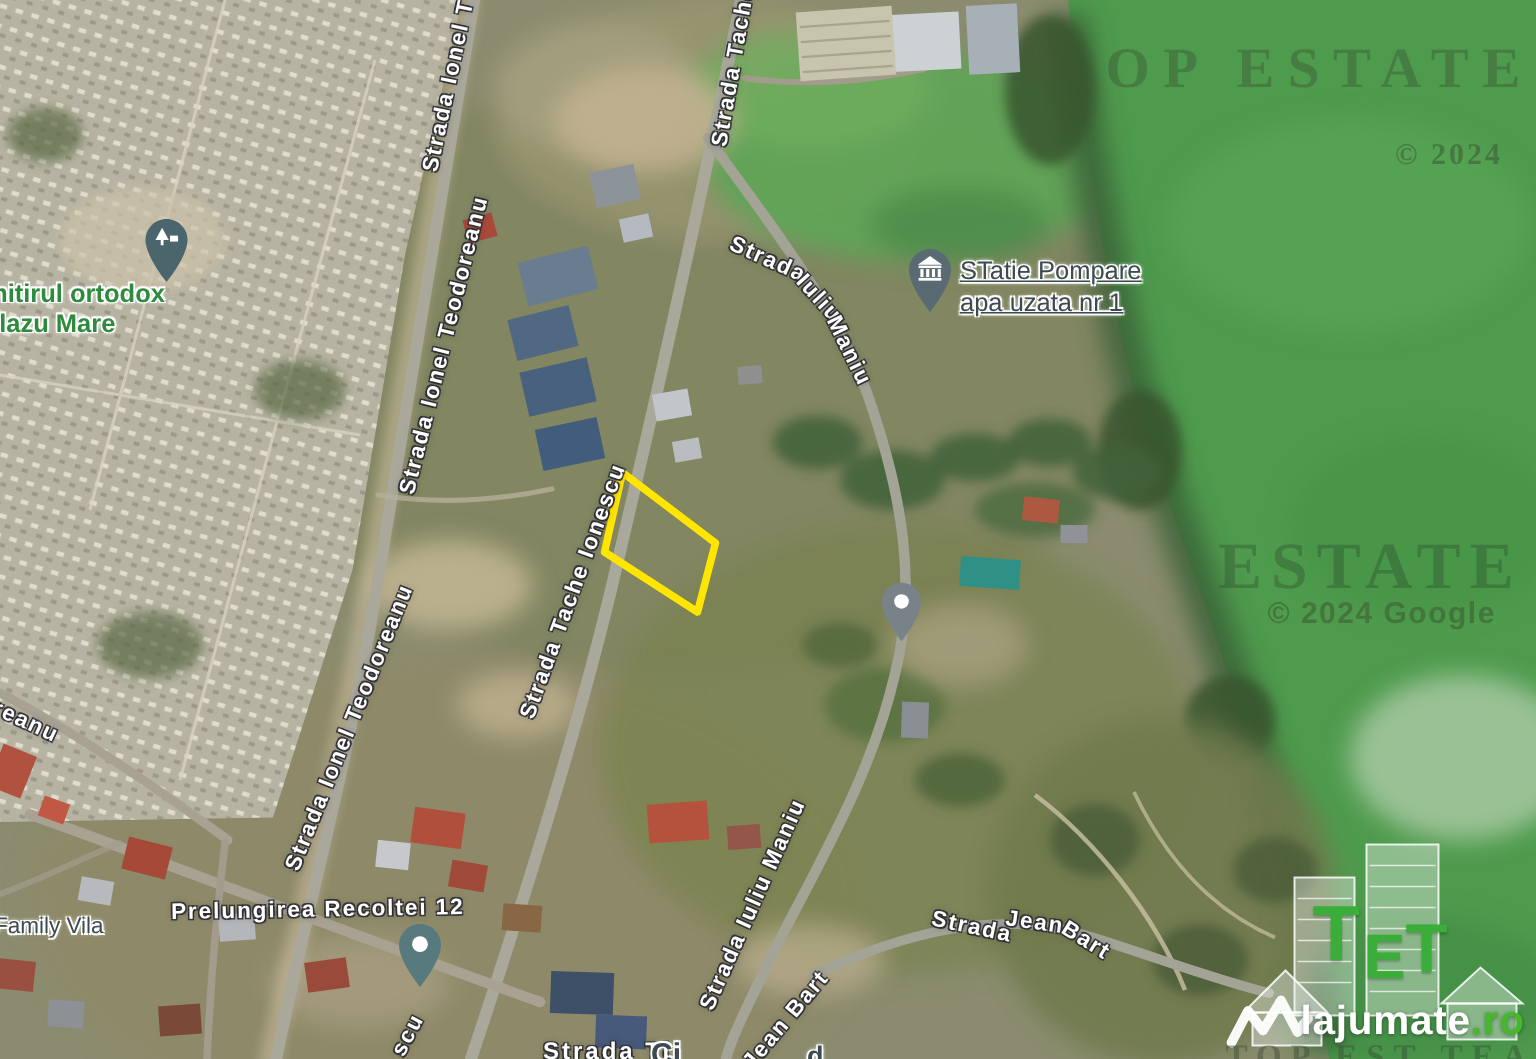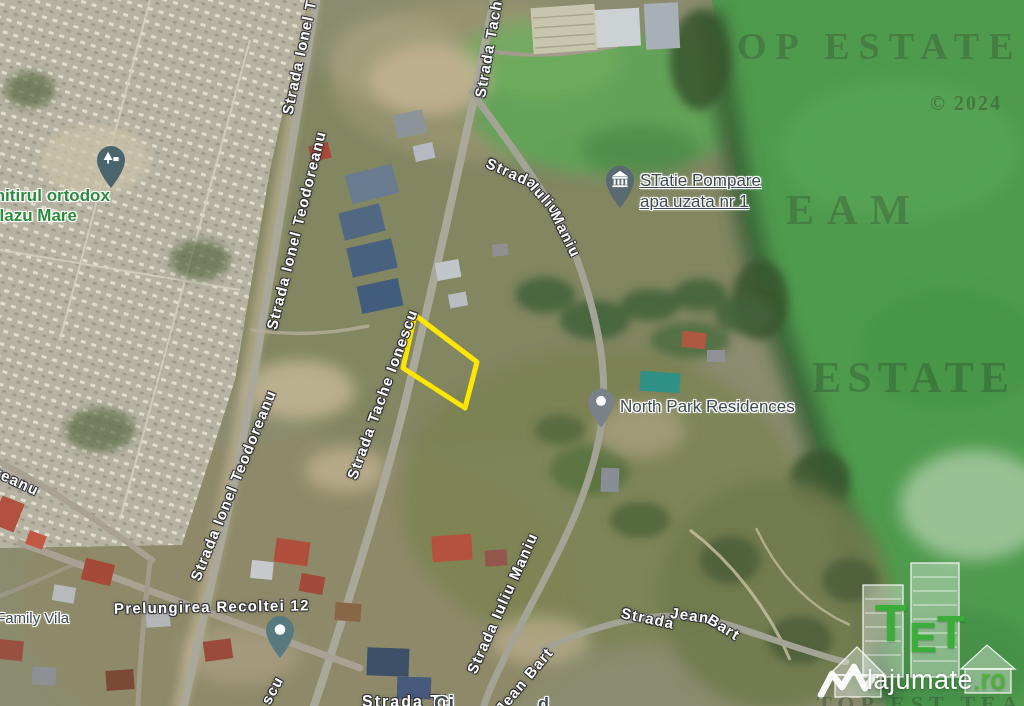--- a/index.html
+++ b/index.html
@@ -17,21 +17,21 @@
                    1px 1px 0 #fff,0 0 3px #fff,0 0 3px #fff;}
   .poi-green{color:#2e8b3e;font-weight:600;font-size:17px;line-height:1.15;
        text-shadow:-1px -1px 0 #fff,1px -1px 0 #fff,-1px 1px 0 #fff,
                    1px 1px 0 #fff,0 0 3px #fff,0 0 3px #fff;}
   .wm-serif{font-family:"Liberation Serif",serif;font-weight:700;}
   .pin{position:absolute;}
   .ctr{transform:translate(-50%,-50%);}
   #logo{position:absolute;left:815px;top:555px;width:209px;height:151px;}
   .tet{position:absolute;color:#3aae38;font-weight:800;
        text-shadow:0 1px 2px rgba(0,0,0,.25);line-height:1;}
-  #brandrow{position:absolute;left:52px;top:110px;font-weight:400;font-size:27px;
+  #brandrow{position:absolute;left:52px;top:110px;font-weight:700;font-size:27px;
        color:#fff;letter-spacing:.5px;text-shadow:0 1px 3px rgba(0,0,0,.4);}
   #brandrow .tld{color:#47b82b;}
 </style>
 </head>
 <body>
 
 <div id="screen">
 
   <svg id="satmap" width="1024" height="706" viewBox="0 0 1024 706">
     <defs>
@@ -183,22 +183,22 @@
       <rect x="106" y="670" width="28" height="20" fill="#7a4a36" transform="rotate(-4 120 680)"></rect>
       <rect x="-4" y="499" width="24" height="30" fill="#b0523f" transform="rotate(22 8 514)"></rect>
       <rect x="27" y="533" width="18" height="14" fill="#c05844" transform="rotate(20 36 540)"></rect>
     </g>
 
     <polygon points="415,315 477,362 465,408 403,368" fill="none" stroke="#ffe600" stroke-width="5" stroke-linejoin="round"></polygon>
   </svg>
 
   <div class="lbl wm-serif" style="left:737px;top:24px;font-size:38px;letter-spacing:9px;color:rgba(55,80,50,.4);">OP ESTATE TE</div>
   <div class="lbl wm-serif" style="left:930px;top:92px;font-size:20px;letter-spacing:2px;color:rgba(55,80,45,.5);">© 2024</div>
-  <div class="lbl wm-serif" style="left:786px;top:186px;font-size:42px;letter-spacing:13px;color:rgba(48,72,42,.35);">EAM</div>
   <div class="lbl wm-serif" style="left:812px;top:352px;font-size:44px;letter-spacing:6px;color:rgba(42,72,42,.35);">ESTATE TE</div>
+  <div class="lbl" style="left:845px;top:398px;font-size:20px;font-weight:700;letter-spacing:1px;color:rgba(60,95,50,.6);">© 2024 Google</div>
 
   <div class="lbl street ctr" style="left:299px;top:57px;transform:translate(-50%,-50%) rotate(-78deg);">Strada Ionel T</div>
   <div class="lbl street ctr" style="left:489px;top:44px;transform:translate(-50%,-50%) rotate(-80deg);">Strada Tache</div>
   <div class="lbl street ctr" style="left:296px;top:230px;transform:translate(-50%,-50%) rotate(-76deg);">Strada Ionel Teodoreanu</div>
   <div class="lbl street ctr" style="left:382px;top:394px;transform:translate(-50%,-50%) rotate(-70deg);">Strada Tache Ionescu</div>
   <div class="lbl street ctr" style="left:233px;top:485px;transform:translate(-50%,-50%) rotate(-68deg);">Strada Ionel Teodoreanu</div>
   <div class="lbl street ctr" style="left:512px;top:173px;transform:translate(-50%,-50%) rotate(24deg);">Strada</div>
   <div class="lbl street ctr" style="left:546px;top:199px;transform:translate(-50%,-50%) rotate(48deg);">Iuliu</div>
   <div class="lbl street ctr" style="left:566px;top:234px;transform:translate(-50%,-50%) rotate(64deg);">Maniu</div>
   <div class="lbl street ctr" style="left:502px;top:603px;transform:translate(-50%,-50%) rotate(-66deg);">Strada Iuliu Maniu</div>
@@ -214,21 +214,20 @@
   <div class="lbl poi" style="left:538px;top:693px;font-size:18px;font-weight:700;">d</div>
 
   <div class="lbl poi-green" style="left:-10px;top:186px;">
     <div>mitirul ortodox</div>
     <div>alazu Mare</div>
   </div>
   <div class="lbl poi" style="left:640px;top:170px;text-decoration:underline;">
     <div>STatie Pompare</div>
     <div>apa uzata nr 1</div>
   </div>
-  <div class="lbl poi" style="left:620px;top:396px;">North Park Residences</div>
   <div class="lbl poi" style="left:-4px;top:609px;font-size:15px;">Family Vila</div>
 
   <div class="pin" style="left:95px;top:146px;">
     <svg width="32" height="42" viewBox="0 0 24 36">
       <path d="M12 0C5.4 0 0 5.4 0 12c0 9.5 12 24 12 24s12-14.5 12-24C24 5.4 18.6 0 12 0z" fill="#4a666c"></path>
       <g fill="#fff">
         <path d="M9.5 5l-3.8 7h7.6z"></path>
         <rect x="8.7" y="12" width="1.6" height="3"></rect>
         <rect x="14" y="9.5" width="4.6" height="3.4"></rect>
       </g>

